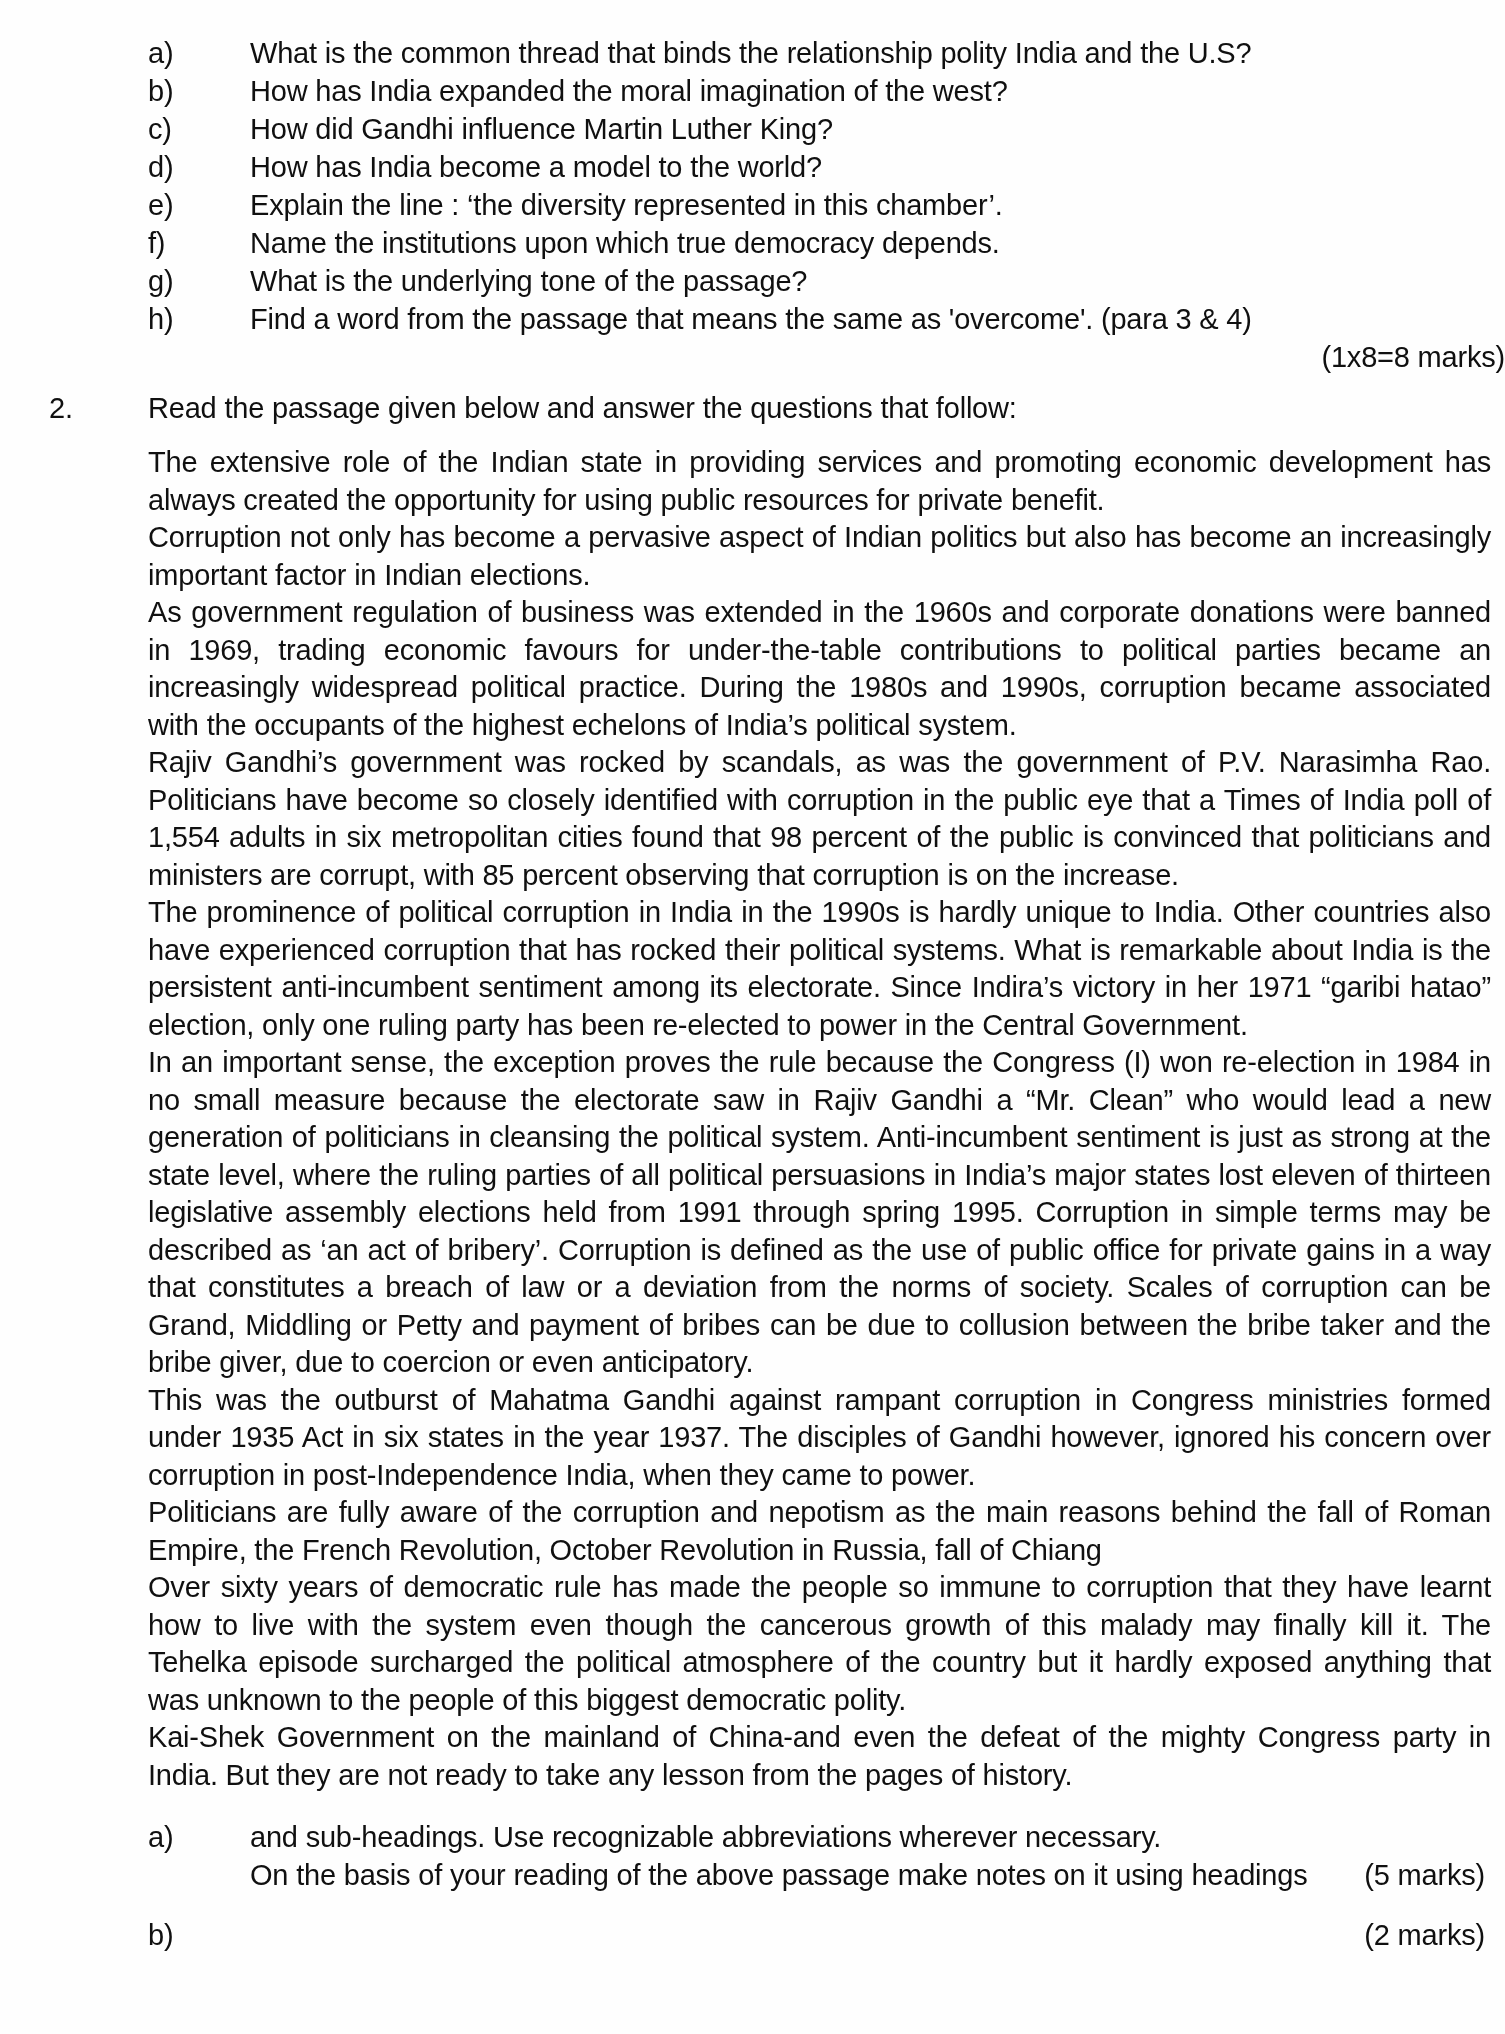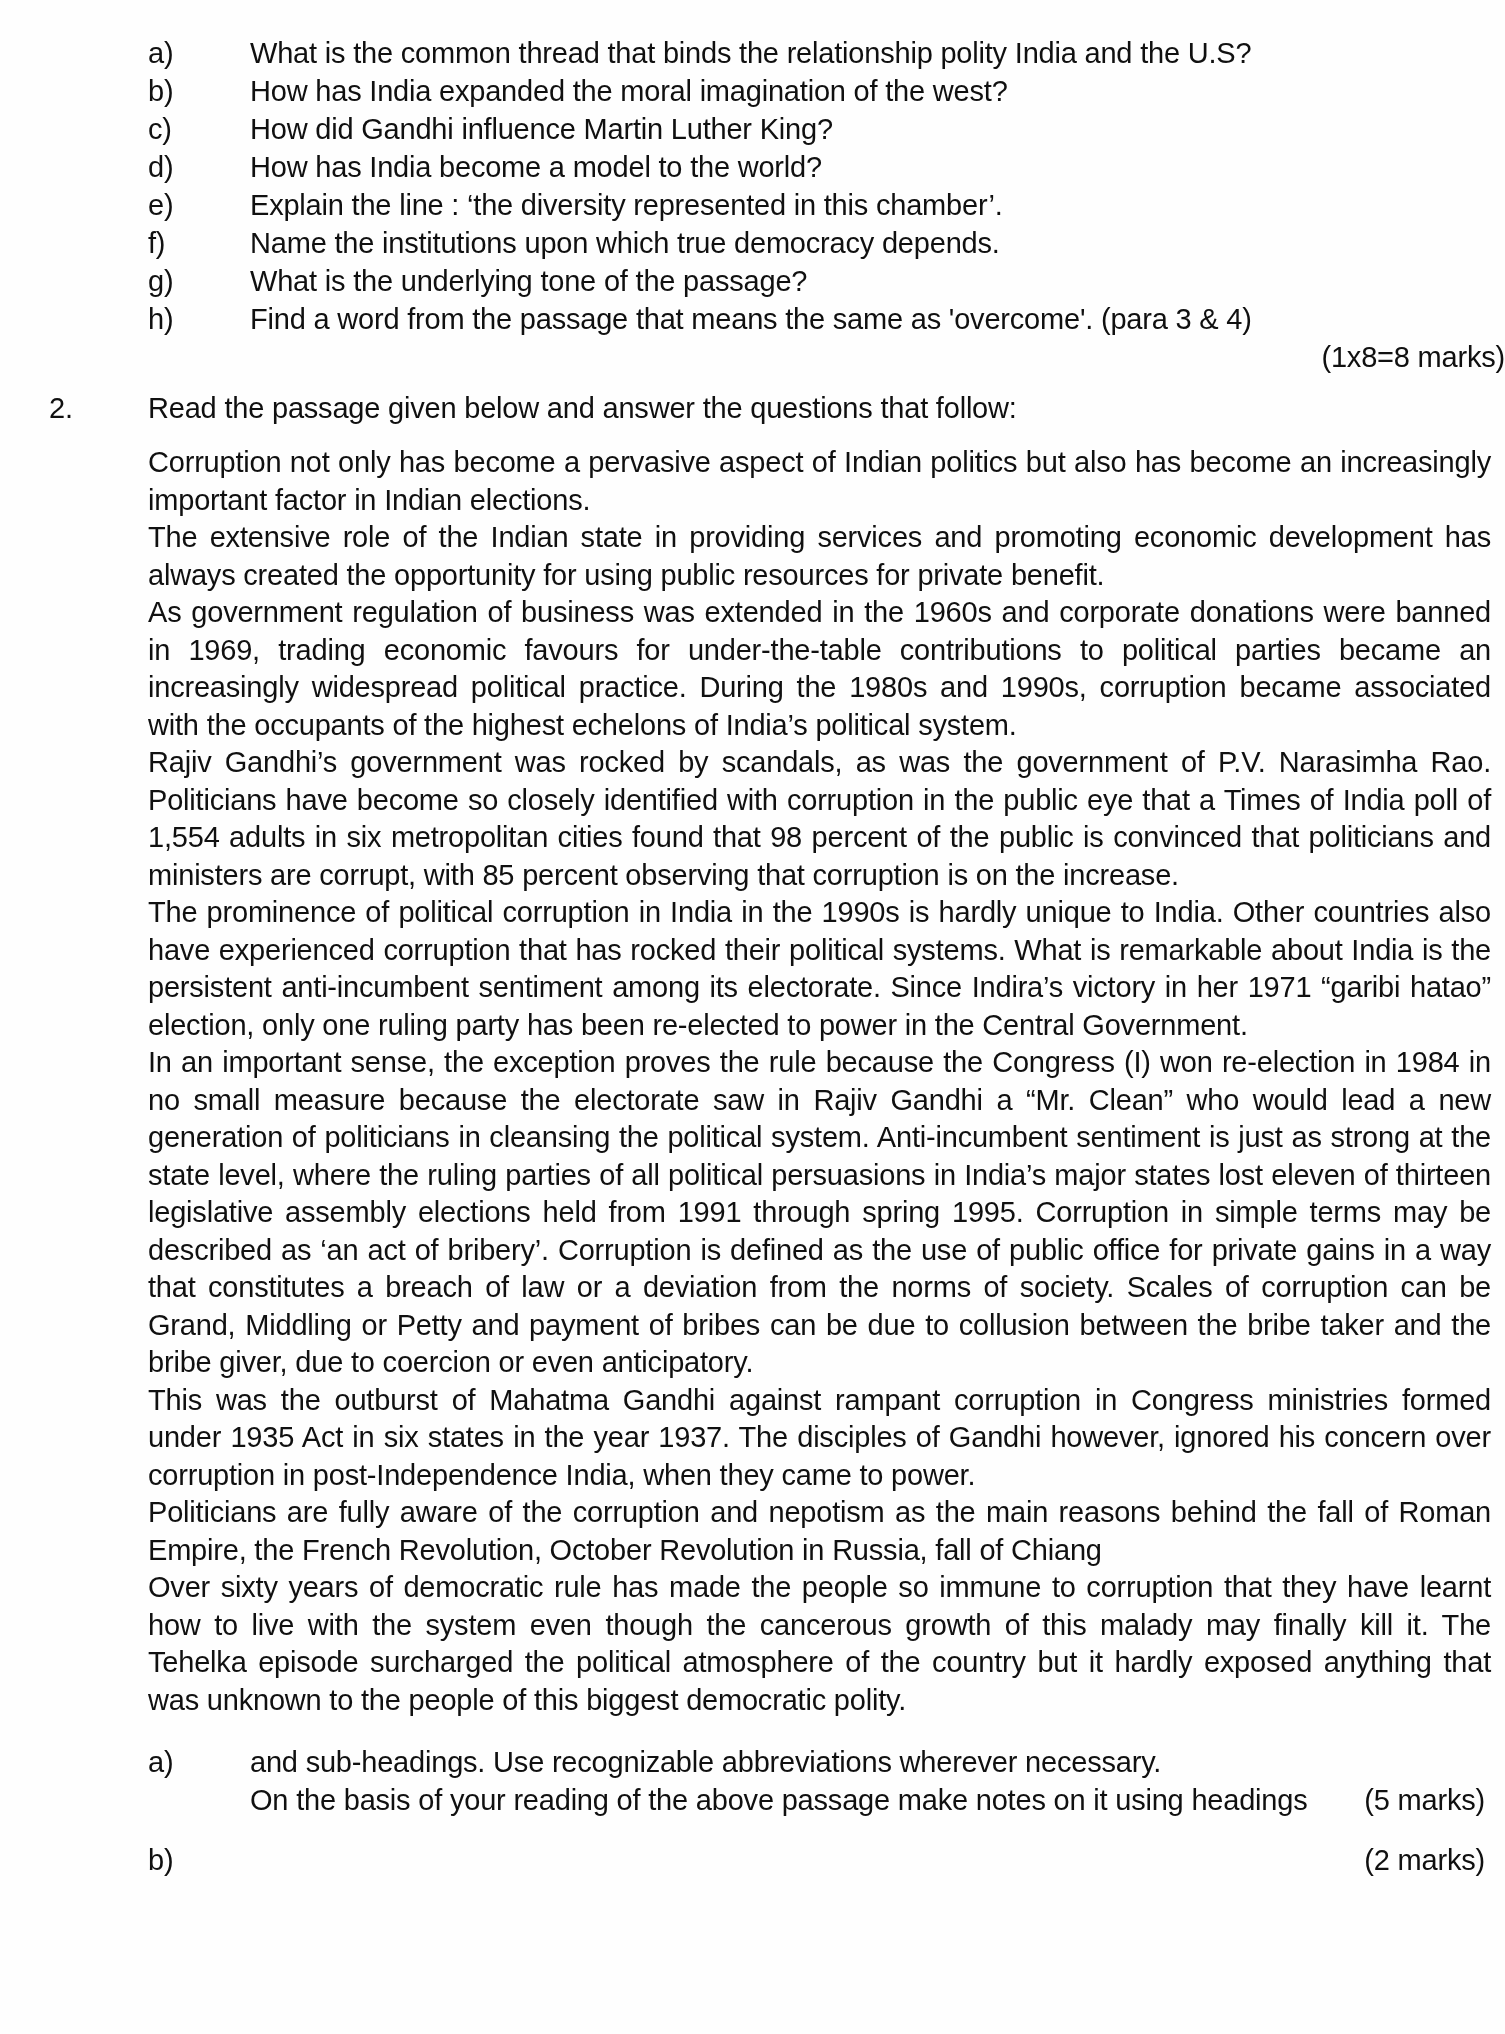--- a/index.html
+++ b/index.html
@@ -114,29 +114,30 @@
       </div>
     <div class="marks-line">(1x8=8 marks)</div>
   </section>
 
   <div class="q2-head">
     <span class="q2-num">2.</span>
     <span class="q2-instruction">Read the passage given below and answer the questions that follow:</span>
   </div>
 
   <div id="passage" class="passage">
+      <p class="para">The extensive role of the Indian state in providing services and promoting economic development has always created the opportunity for using public resources for private benefit.</p>
       <p class="para">Corruption not only has become a pervasive aspect of Indian politics but also has become an increasingly important factor in Indian elections.</p>
-      <p class="para">The extensive role of the Indian state in providing services and promoting economic development has always created the opportunity for using public resources for private benefit.</p>
       <p class="para">As government regulation of business was extended in the 1960s and corporate donations were banned in 1969, trading economic favours for under-the-table contributions to political parties became an increasingly widespread political practice. During the 1980s and 1990s, corruption became associated with the occupants of the highest echelons of India’s political system.</p>
       <p class="para">Rajiv Gandhi’s government was rocked by scandals, as was the government of P.V. Narasimha Rao. Politicians have become so closely identified with corruption in the public eye that a Times of India poll of 1,554 adults in six metropolitan cities found that 98 percent of the public is convinced that politicians and ministers are corrupt, with 85 percent observing that corruption is on the increase.</p>
       <p class="para">The prominence of political corruption in India in the 1990s is hardly unique to India. Other countries also have experienced corruption that has rocked their political systems. What is remarkable about India is the persistent anti-incumbent sentiment among its electorate. Since Indira’s victory in her 1971 “garibi hatao” election, only one ruling party has been re-elected to power in the Central Government.</p>
       <p class="para">In an important sense, the exception proves the rule because the Congress (I) won re-election in 1984 in no small measure because the electorate saw in Rajiv Gandhi a “Mr. Clean” who would lead a new generation of politicians in cleansing the political system. Anti-incumbent sentiment is just as strong at the state level, where the ruling parties of all political persuasions in India’s major states lost eleven of thirteen legislative assembly elections held from 1991 through spring 1995.  Corruption in simple terms may be described as ‘an act of bribery’. Corruption is defined as the use of public office for private gains in a way that constitutes a breach of law or a deviation from the norms of society. Scales of corruption can be Grand, Middling or Petty and payment of bribes can be due to collusion between the bribe taker and the bribe giver, due to coercion or even anticipatory.</p>
       <p class="para">This was the outburst of Mahatma Gandhi against rampant corruption in Congress ministries formed under 1935 Act in six states in the year 1937. The disciples of Gandhi however, ignored his concern over corruption in post-Independence India, when they came to power.</p>
       <p class="para">Politicians are fully aware of the corruption and nepotism as the main reasons behind the fall of Roman Empire, the French Revolution, October Revolution in Russia, fall of Chiang</p>
       <p class="para">Over sixty years of democratic rule has made the people so immune to corruption that they have learnt how to live with the system even though the cancerous growth of this malady may finally kill it. The Tehelka episode surcharged the political atmosphere of the country but it hardly exposed anything that was unknown to the people of this biggest democratic polity.</p>
+      <p class="para">Kai-Shek Government on the mainland of China-and even the defeat of the mighty Congress party in India. But they are not ready to take any lesson from the pages of history.</p>
     </div>
 
   <div id="q2-list">
       <div class="q2sub first">
         <span class="marker">a)</span>
         <div class="body">
           <div class="line">and sub-headings. Use recognizable abbreviations wherever necessary.</div>
           <div class="line">On the basis of your reading of the above passage make notes on it using headings</div>
           <span class="marks">(5 marks)</span>
         </div>

